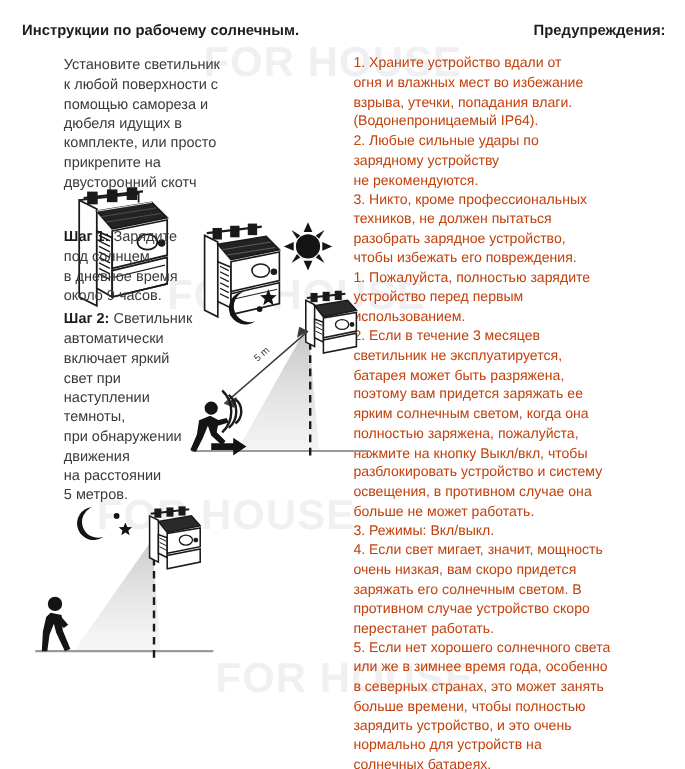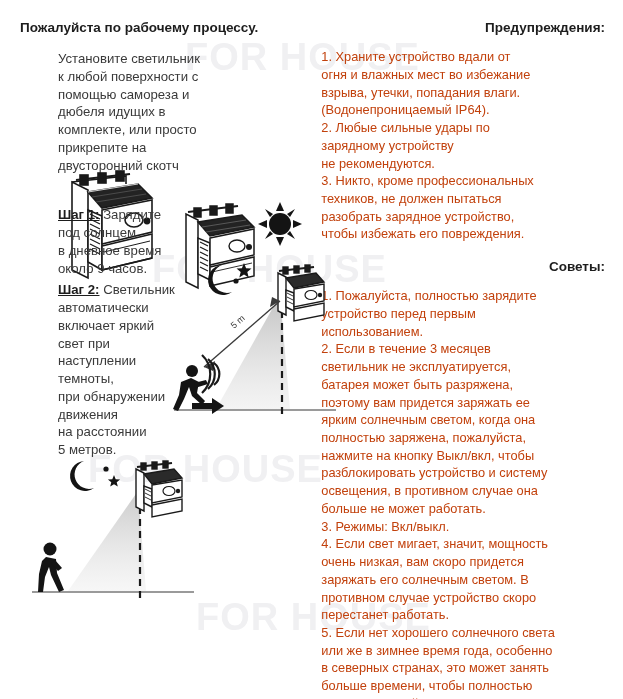--- a/index.html
+++ b/index.html
@@ -84,21 +84,20 @@
   .block-text {
     font-size: 13.2px;
     line-height: 1.345;
     color: #3a3a3a;
     white-space: pre-line;
     flex: 0 0 auto;
   }
   .step-label {
     font-weight: bold;
     color: #1d1d1d;
-    text-decoration: underline;
   }
   .block-art {
     flex: 1 1 auto;
     position: relative;
     min-height: 10px;
   }
 
   .b1 { margin-top: 0px; flex-direction: column; }
   .b1 .block-text { width: 170px; }
   .b2 { margin-top: 22px; }
@@ -131,21 +130,21 @@
   <div class="wm wm-1">FOR HOUSE</div>
   <div class="wm wm-2">FOR HOUSE</div>
   <div class="wm wm-3">FOR HOUSE</div>
   <div class="wm wm-4">FOR HOUSE</div>
 </div>
 
 <div class="page">
 
   <div class="col-left">
 
-    <div class="heading heading-left">Пожалуйста по рабочему процессу.</div>
+    <div class="heading heading-left">Инструкции по рабочему солнечным.</div>
 
     <div class="block b1">
       <div class="block-text">Установите светильник
 к любой поверхности с
 помощью самореза и
 дюбеля идущих в
 комплекте, или просто
 прикрепите на
 двусторонний скотч</div>
       <div class="block-art">
@@ -373,21 +372,20 @@
 взрыва, утечки, попадания влаги.
 (Водонепроницаемый IP64).
 2. Любые сильные удары по
 зарядному устройству
 не рекомендуются.
 3. Никто, кроме профессиональных
 техников, не должен пытаться
 разобрать зарядное устройство,
 чтобы избежать его повреждения.</div>
 
-    <div class="heading heading-center spaced">Советы:</div>
 
     <div class="rtext">1. Пожалуйста, полностью зарядите
 устройство перед первым
 использованием.
 2. Если в течение 3 месяцев
 светильник не эксплуатируется,
 батарея может быть разряжена,
 поэтому вам придется заряжать ее
 ярким солнечным светом, когда она
 полностью заряжена, пожалуйста,

